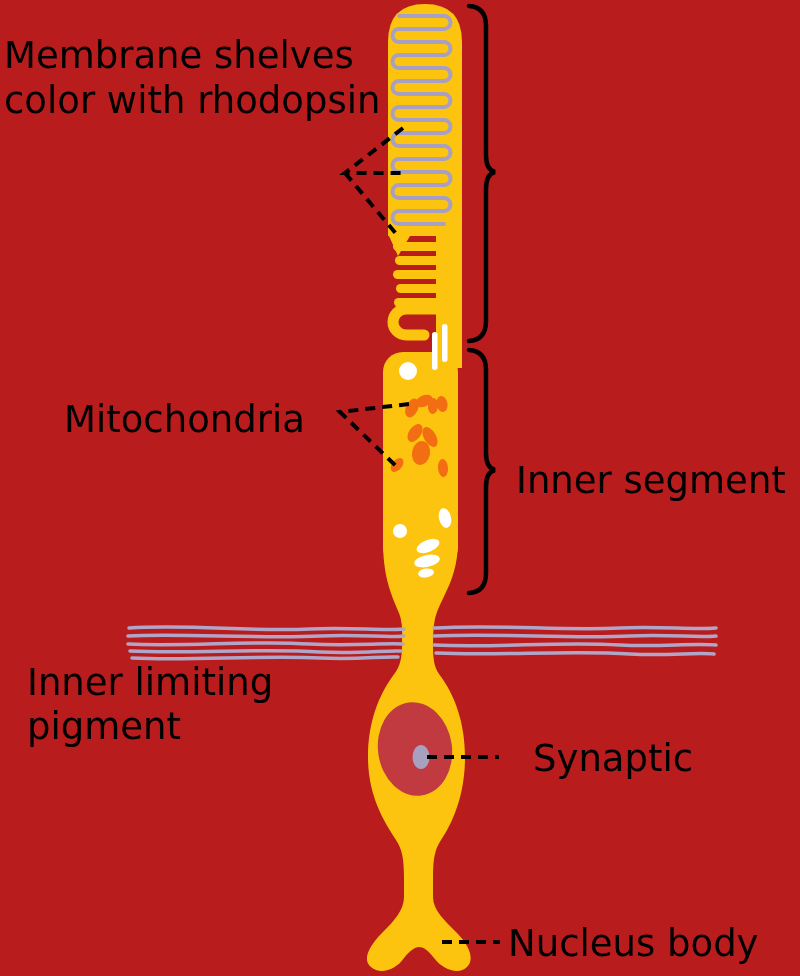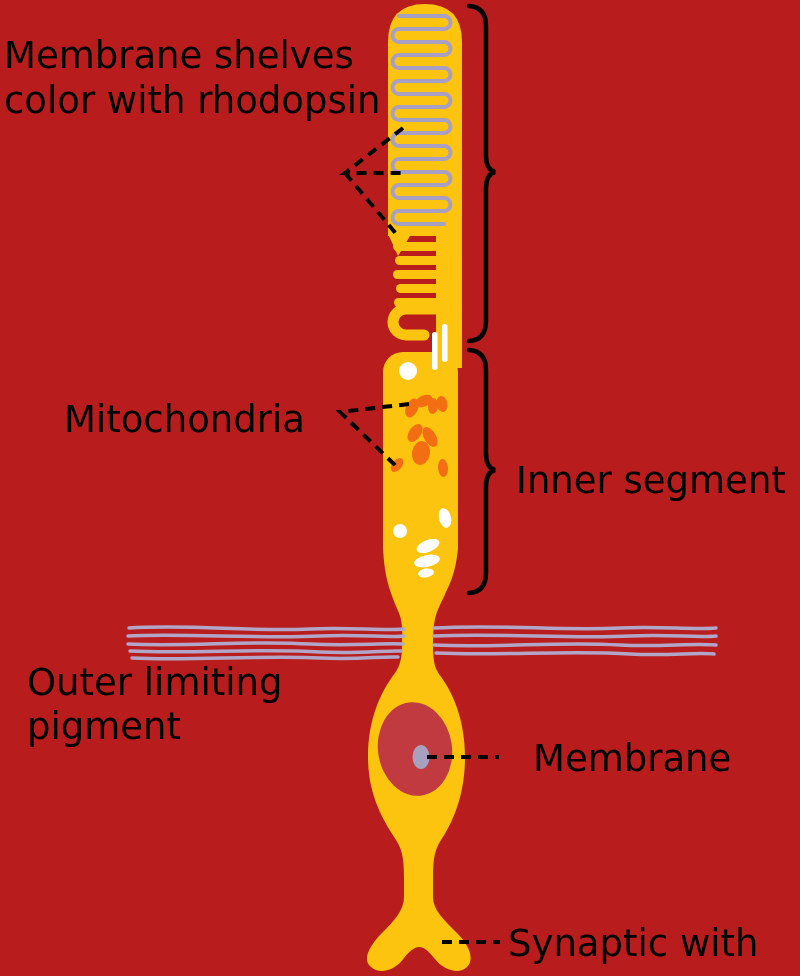--- a/index.html
+++ b/index.html
@@ -129,20 +129,20 @@
     <div>Membrane shelves</div>
     <div>color with rhodopsin</div>
   </div>
 
 
   <div class="label" style="left:64px;top:397px;">Mitochondria</div>
 
   <div class="label" style="left:516px;top:449px;margin-top:9px;">Inner segment</div>
 
   <div class="label small-lh" style="left:27px;top:661px;">
-    <div>Outer limiting</div>
+    <div>Inner limiting</div>
     <div>pigment</div>
   </div>
 
-  <div class="label" style="left:533px;top:736px;">Membrane</div>
+  <div class="label" style="left:533px;top:736px;">Synaptic</div>
 
-  <div class="label" style="left:508px;top:921px;">Synaptic with</div>
+  <div class="label" style="left:508px;top:921px;">Nucleus body</div>
 </div>
 
 </body></html>

